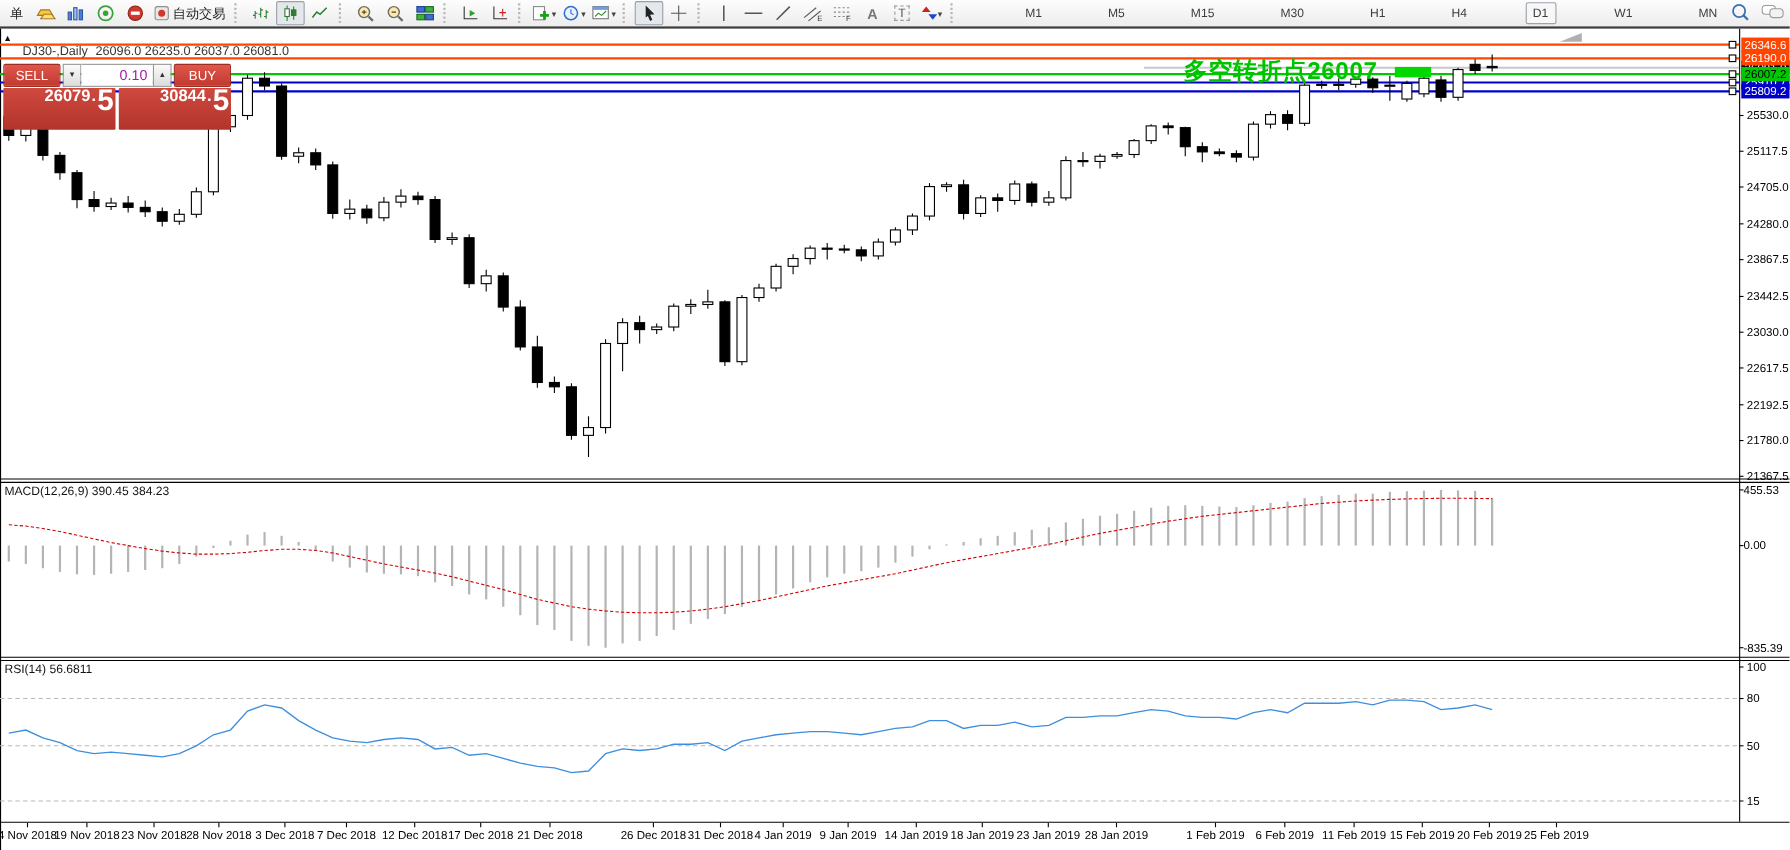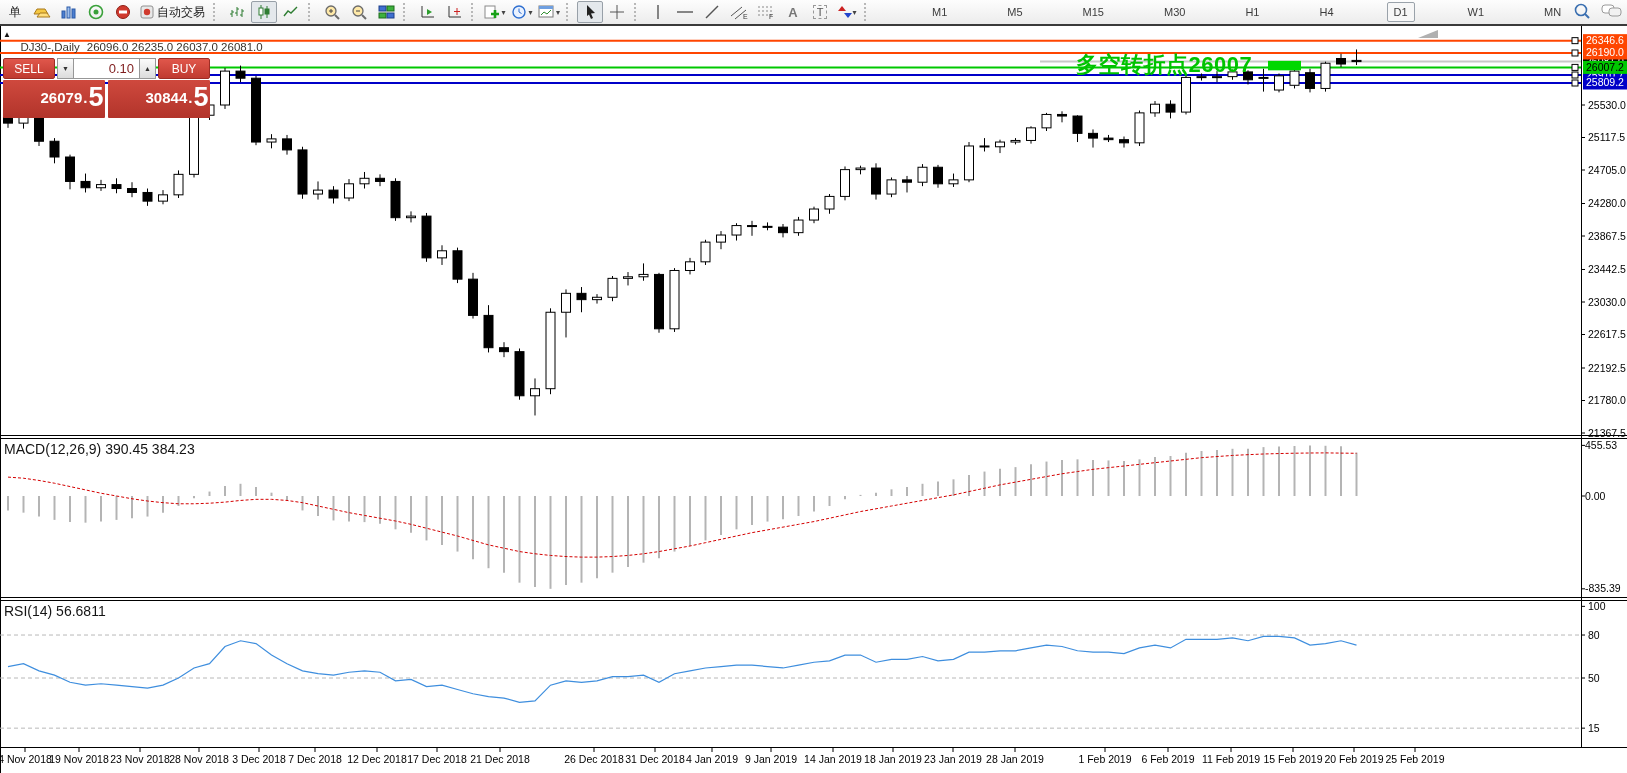--- a/index.html
+++ b/index.html
@@ -18,36 +18,36 @@
   .tf{height:18px;padding:0 6px;font-size:11px;color:#3c3c3c;display:flex;align-items:center;
     border:1px solid transparent;border-radius:2px;margin-left:44px;}
   .tf.active{border:1px solid #9aa2aa;background:#f7f7f7;}
   .tb-right{position:absolute;right:8px;top:2px;display:flex;gap:10px;align-items:center;}
   
   .oct{position:absolute;left:3px;top:30px;font-size:8px;color:#111;z-index:7;}
   .chart-title{position:absolute;left:14px;top:29px;font-size:11.5px;color:#3a332b;z-index:7;white-space:pre;}
   .chart-title .ohlc{margin-left:7px;}
   .anno{position:absolute;left:1076px;top:50px;font-size:22px;font-weight:bold;color:#00C300;z-index:6;
     white-space:nowrap;letter-spacing:0.5px;}
-  .ind-label{position:absolute;font-size:14px;color:#141414;z-index:6;}
+  .ind-label{position:absolute;font-size:11px;color:#141414;z-index:6;}
   #macd-label{left:4px;top:441px;}
   #rsi-label{left:4px;top:603px;}
   
   .ocp{position:absolute;left:3px;top:58px;width:207px;z-index:8;}
   .ocp-row1{display:flex;height:21px;}
   .sell-btn,.buy-btn{flex:0 0 50px;background:linear-gradient(#e0574b,#c03a30);color:#fff;font-size:12px;
     display:flex;align-items:center;justify-content:center;border:1px solid #9e2d25;border-radius:2px;}
   .vol{flex:1;display:flex;margin:0 2px;}
   .vol-btn{width:15px;background:linear-gradient(#fbfbfb,#dcdcdc);border:1px solid #979797;
     font-size:7px;display:flex;align-items:center;justify-content:center;color:#333;}
   .vol-input{flex:1;border-top:1px solid #979797;border-bottom:1px solid #979797;background:#fff;
-    font-size:13px;color:#7f1d1d;display:flex;align-items:center;justify-content:flex-end;padding-right:5px;}
+    font-size:13px;color:#a21caf;display:flex;align-items:center;justify-content:flex-end;padding-right:5px;}
   .ocp-row2{display:flex;height:38px;margin-top:1px;gap:3px;}
   .price-box{flex:1;background:linear-gradient(#cf493e,#b2342b);color:#fff;display:flex;
-    align-items:center;justify-content:center;padding-bottom:4px;border-radius:1px;padding-left:36px;}
+    align-items:flex-start;justify-content:center;padding-bottom:4px;border-radius:1px;padding-left:36px;}
   .pb-main{font-size:15px;font-weight:bold;line-height:15px;}
   .pb-dot{font-size:15px;font-weight:bold;line-height:15px;margin:0 1px;}
   .pb-pip{font-size:27px;font-weight:bold;line-height:22px;}
   .icon-svg{display:block;}
 </style>
 </head>
 <body>
 
 <svg id="chart-svg" width="1627" height="773" style="position:absolute;left:0;top:0;z-index:1">
     <line x1="0.5" y1="26" x2="0.5" y2="773" stroke="#000"></line>

